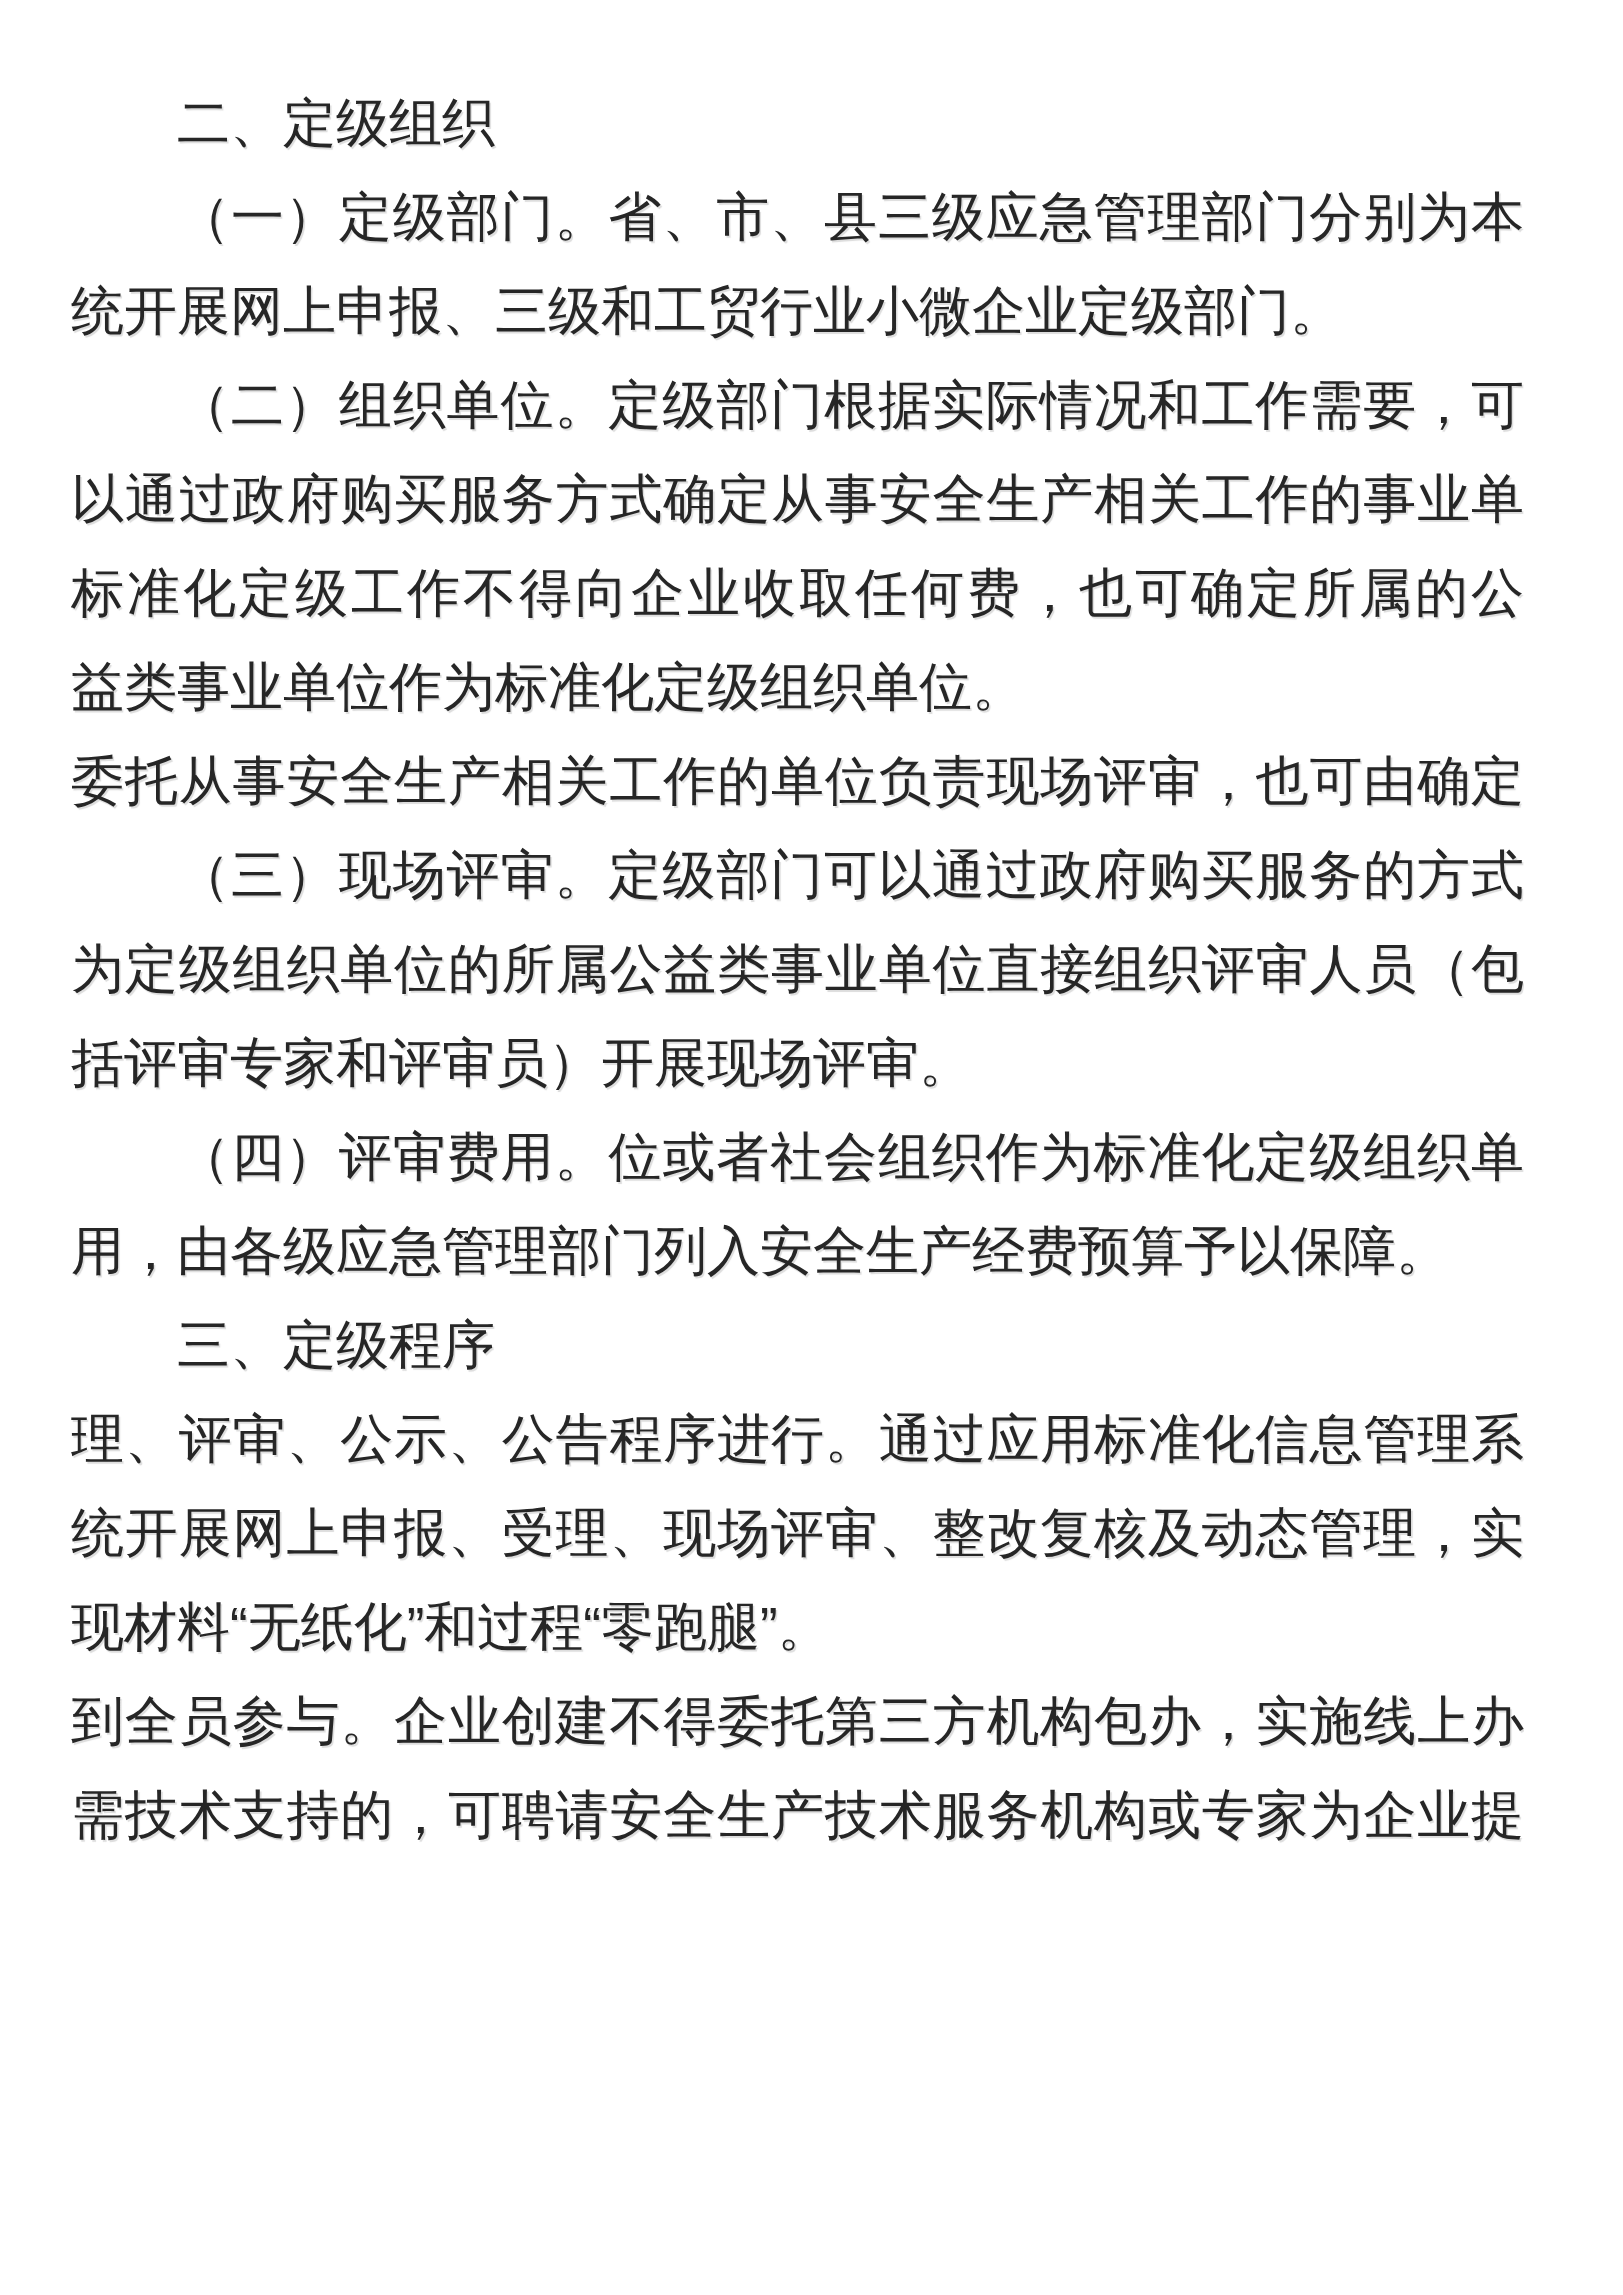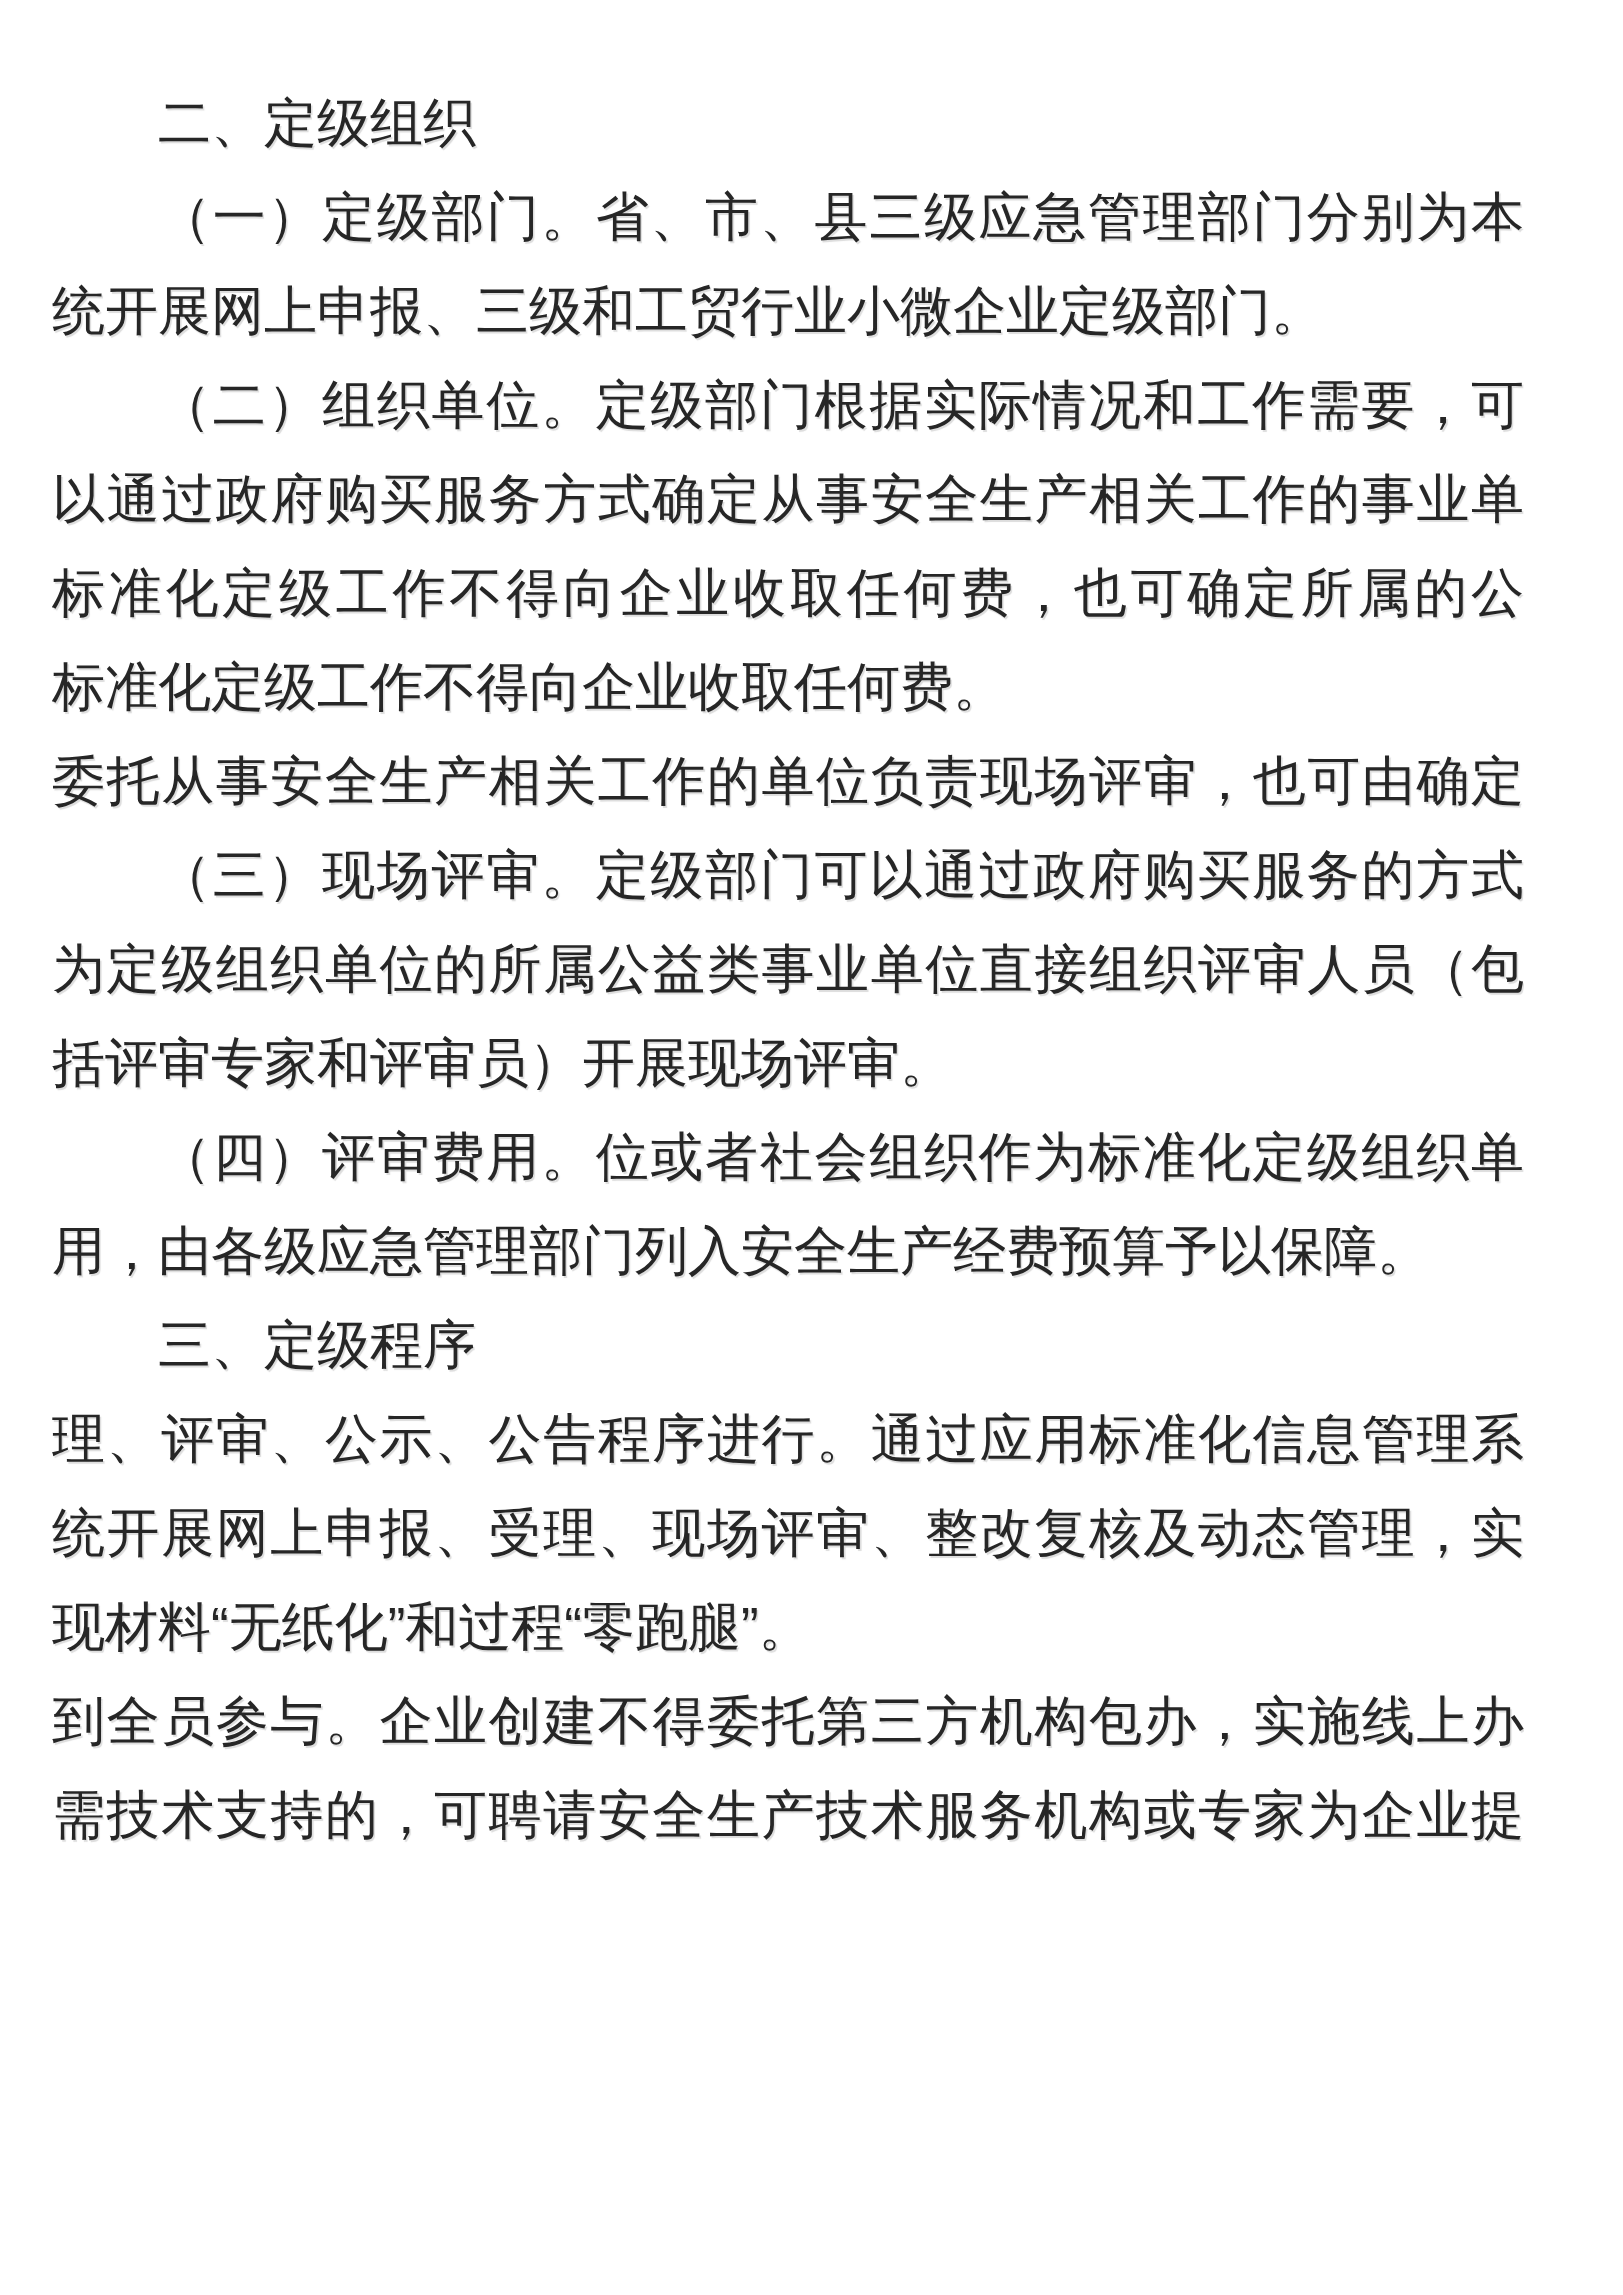--- a/index.html
+++ b/index.html
@@ -15,21 +15,21 @@
     font-family: "Liberation Sans", sans-serif;
   }
   .page {
     position: absolute;
     left: 0;
     top: 0;
     width: 1624px;
     height: 2295px;
     background: #ffffff;
     box-sizing: border-box;
-    padding: 76px 100px 0 52px;
+    padding: 76px 100px 0 71px;
   }
   .doc {
     color: #262626;
     font-size: 53px;
     line-height: 94px;
     text-align: justify;
     text-shadow: 1.6px 2.4px 0.8px rgba(120,120,120,0.25);
     font-weight: 500;
   }
   .line {
@@ -51,21 +51,21 @@
 <body>
 
 <div class="page">
   <div class="doc">
     <div class="line indent end">二、定级组织</div>
     <div class="line indent fill">（一）定级部门。省、市、县三级应急管理部门分别为本</div>
     <div class="line end">统开展网上申报、三级和工贸行业小微企业定级部门。</div>
     <div class="line indent fill">（二）组织单位。定级部门根据实际情况和工作需要，可</div>
     <div class="line fill">以通过政府购买服务方式确定从事安全生产相关工作的事业单</div>
     <div class="line fill">标准化定级工作不得向企业收取任何费，也可确定所属的公</div>
-    <div class="line end">标准化定级工作不得向企业收取任何费。</div>
+    <div class="line end">益类事业单位作为标准化定级组织单位。</div>
     <div class="line fill">委托从事安全生产相关工作的单位负责现场评审，也可由确定</div>
     <div class="line indent fill">（三）现场评审。定级部门可以通过政府购买服务的方式</div>
     <div class="line fill">为定级组织单位的所属公益类事业单位直接组织评审人员（包</div>
     <div class="line end">括评审专家和评审员）开展现场评审。</div>
     <div class="line indent fill">（四）评审费用。位或者社会组织作为标准化定级组织单位</div>
     <div class="line end">用，由各级应急管理部门列入安全生产经费预算予以保障。</div>
     <div class="line indent end">三、定级程序</div>
     <div class="line fill">理、评审、公示、公告程序进行。通过应用标准化信息管理系</div>
     <div class="line fill">统开展网上申报、受理、现场评审、整改复核及动态管理，实</div>
     <div class="line end">现材料“无纸化”和过程“零跑腿”。</div>

